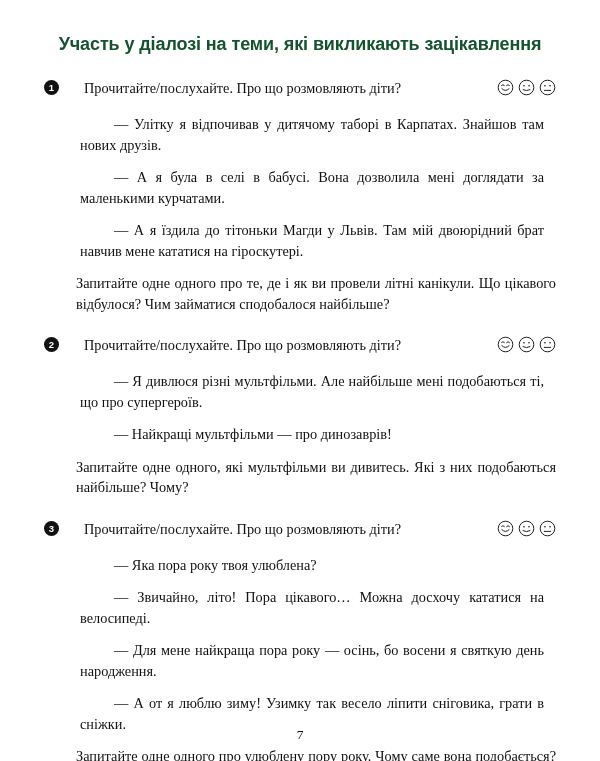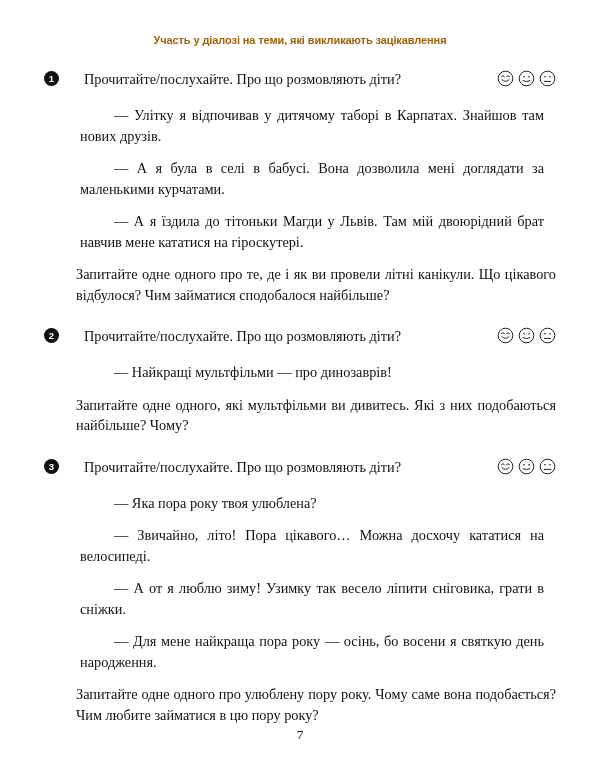--- a/index.html
+++ b/index.html
@@ -17,25 +17,25 @@
   .page {
     position: relative;
     width: 600px;
     height: 761px;
     box-sizing: border-box;
     padding: 34px 44px 0 44px;
   }
   .page-title {
     font-family: "Liberation Sans", sans-serif;
     font-weight: bold;
-    font-size: 11px;
+    font-size: 18px;
     text-align: center;
     letter-spacing: -0.1px;
     margin: 0 0 24px 0;
-    color: #a16207;
+    color: #14532d;
   }
   .exercise {
     position: relative;
     margin-bottom: 22px;
   }
   .ex-num {
     position: absolute;
     left: 0;
     top: 1px;
     width: 15px;
@@ -169,20 +169,21 @@
           </svg>
           <svg class="face" viewBox="0 0 20 20">
             <circle cx="10" cy="10" r="8.6" fill="none" stroke="#111" stroke-width="1.1"></circle>
             <circle cx="7" cy="8" r="0.95" fill="#111"></circle>
             <circle cx="13" cy="8" r="0.95" fill="#111"></circle>
             <path d="M6.3 13.4 L13.7 13.4" fill="none" stroke="#111" stroke-width="1.1" stroke-linecap="round"></path>
           </svg>
         </div>
       </div>
       <div class="dialogue">
+        <p>— Я дивлюся різні мультфільми. Але найбільше мені подобаються ті, що про супергероїв.</p>
         <p>— Найкращі мультфільми — про динозаврів!</p>
       </div>
       <div class="task">
         <p>Запитайте одне одного, які мультфільми ви дивитесь. Які з них подобаються найбільше? Чому?</p>
       </div>
     </div>
   </div>
 
   <div class="exercise">
     <div class="ex-num">3</div>
@@ -206,22 +207,22 @@
             <circle cx="10" cy="10" r="8.6" fill="none" stroke="#111" stroke-width="1.1"></circle>
             <circle cx="7" cy="8" r="0.95" fill="#111"></circle>
             <circle cx="13" cy="8" r="0.95" fill="#111"></circle>
             <path d="M6.3 13.4 L13.7 13.4" fill="none" stroke="#111" stroke-width="1.1" stroke-linecap="round"></path>
           </svg>
         </div>
       </div>
       <div class="dialogue">
         <p>— Яка пора року твоя улюблена?</p>
         <p>— Звичайно, літо! Пора цікавого… Можна досхочу кататися на велосипеді.</p>
+        <p>— Для мене найкраща пора року — осінь, бо восени я святкую день народження.</p>
         <p>— А от я люблю зиму! Узимку так весело ліпити сніговика, грати в сніжки.</p>
-        <p>— Для мене найкраща пора року — осінь, бо восени я святкую день народження.</p>
       </div>
       <div class="task">
         <p>Запитайте одне одного про улюблену пору року. Чому саме вона подобається? Чим любите займатися в цю пору року?</p>
       </div>
     </div>
   </div>
 
   <div class="page-number">7</div>
 </div>
 

